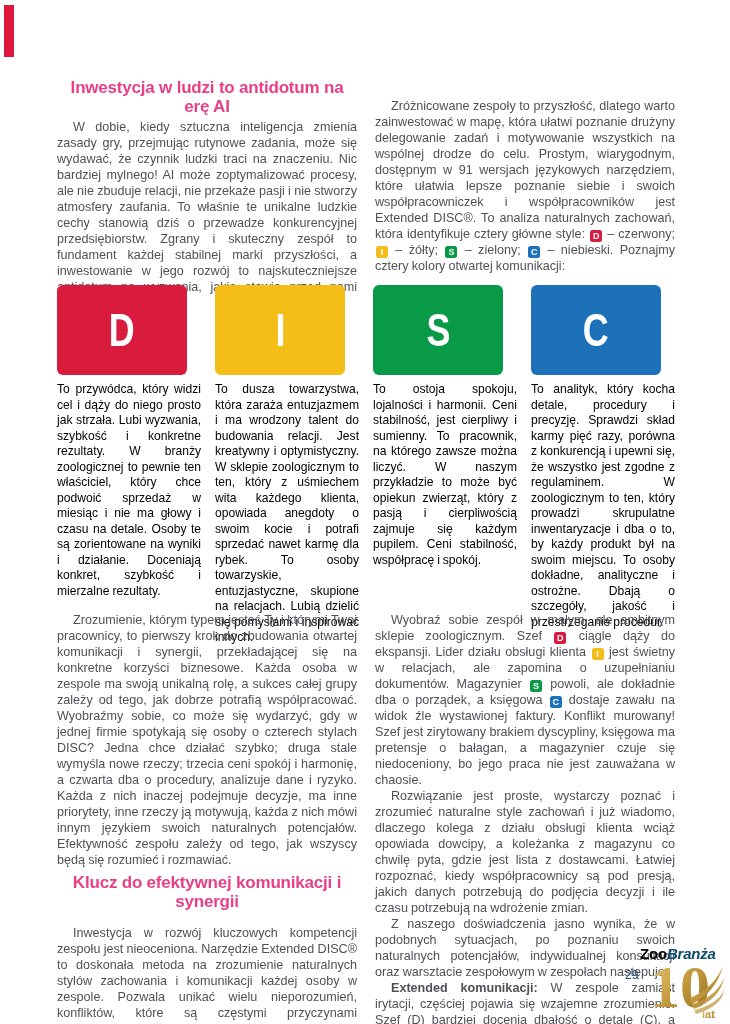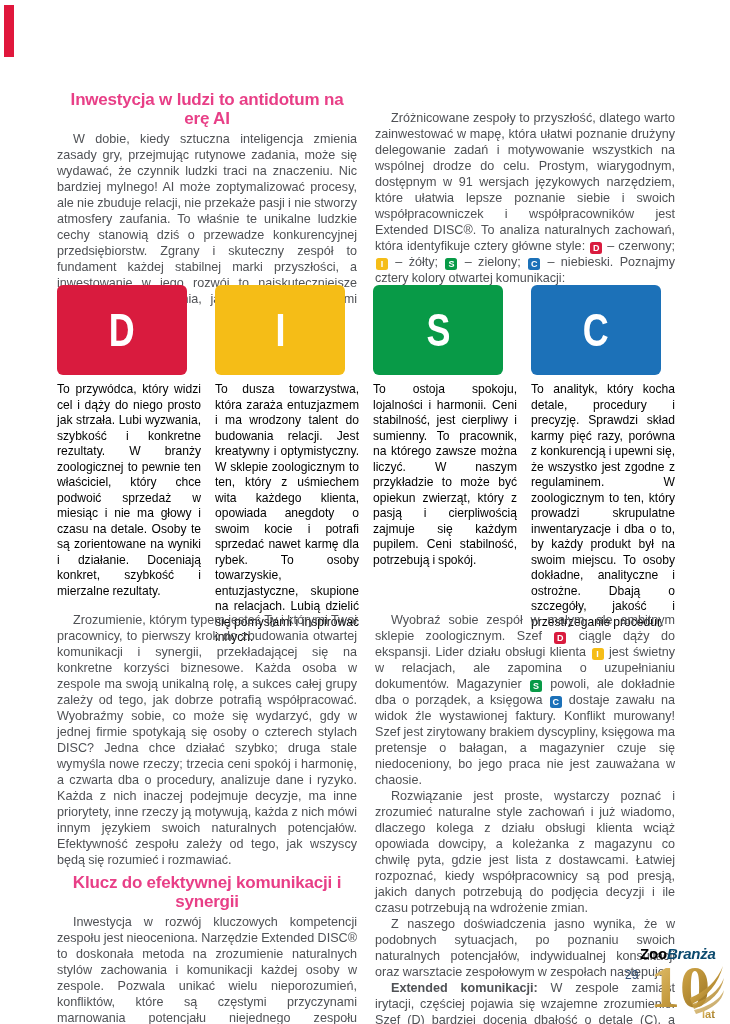--- a/index.html
+++ b/index.html
@@ -3,21 +3,21 @@
 <meta charset="utf-8">
 <style>
   html,body{margin:0;padding:0;background:#ffffff;}
   body{width:730px;height:1024px;position:relative;overflow:hidden;
        font-family:"Liberation Sans",sans-serif;-webkit-font-smoothing:antialiased;}
   .page{position:absolute;inset:0;background:#ffffff;}
   .corner-bar{position:absolute;left:4px;top:5px;width:10px;height:52px;}
   .content{position:absolute;left:57px;width:618px;top:0;}
 
   
-  .top-section{position:absolute;top:90px;left:0;width:618px;
+  .top-section{position:absolute;top:78px;left:0;width:618px;
                display:grid;grid-template-columns:300px 300px;column-gap:18px;}
   h1,h2{margin:0;font-size:17px;line-height:19px;font-weight:bold;
         text-align:center;letter-spacing:-0.2px;}
   .body-par{margin:0;font-size:12.6px;line-height:16px;color:#4f5155;
             text-align:justify;word-spacing:-0.3px;hyphens:auto;}
   .indent{text-indent:16px;}
   .top-left-col h1{margin-bottom:3px;}
   .top-right-col{padding-top:20px;}
 
   
@@ -27,21 +27,21 @@
   .disc-block{width:130px;height:90px;border-radius:6px;
               display:flex;align-items:center;justify-content:center;}
   .disc-letter{color:#ffffff;font-size:46px;font-weight:600;line-height:1;
                display:inline-block;transform:scaleX(0.78);}
   .disc-desc{margin-top:7px;font-size:12.1px;line-height:15.5px;color:#000000;
              text-align:justify;word-spacing:-0.4px;hyphens:auto;}
 
   
   .mid-section{position:absolute;top:612px;left:0;width:618px;
                display:grid;grid-template-columns:300px 300px;column-gap:18px;}
-  .mid-left h2{margin-top:5px;margin-bottom:3px;}
+  .mid-left h2{margin-top:5px;margin-bottom:14px;}
 
   
   .chip{display:inline-block;width:12px;height:12px;border-radius:2.5px;
         color:#fff;font-size:9px;font-weight:bold;line-height:12px;
         text-align:center;vertical-align:-1px;margin:0 1px;text-indent:0;}
 
   
   .brand{position:absolute;left:640px;top:945px;width:84px;text-align:left;
          font-size:15px;font-weight:bold;letter-spacing:-0.2px;white-space:nowrap;}
   .page-number{position:absolute;left:625px;top:968px;font-size:12px;font-weight:normal;}
@@ -75,21 +75,21 @@
       </div>
       <div class="disc-block" style="background-color: rgb(8, 154, 71);">
         <span class="disc-letter">S</span>
       </div>
       <div class="disc-block" style="background-color: rgb(28, 113, 184);">
         <span class="disc-letter">C</span>
       </div>
 
       <p class="disc-desc">To przywódca, który widzi cel i dąży do niego prosto jak strzała. Lubi wyzwania, szybkość i konkretne rezultaty. W branży zoologicznej to pewnie ten właściciel, który chce podwoić sprzedaż w miesiąc i nie ma głowy i czasu na detale. Osoby te są zorientowane na wyniki i działanie. Doceniają konkret, szybkość i mierzalne rezultaty.</p>
       <p class="disc-desc">To dusza towarzystwa, która zaraża entuzjazmem i ma wrodzony talent do budowania relacji. Jest kreatywny i optymistyczny. W sklepie zoologicznym to ten, który z uśmiechem wita każdego klienta, opowiada anegdoty o swoim kocie i potrafi sprzedać nawet karmę dla rybek. To osoby towarzyskie, entuzjastyczne, skupione na relacjach. Lubią dzielić się pomysłami i inspirować innych.</p>
-      <p class="disc-desc">To ostoja spokoju, lojalności i harmonii. Ceni stabilność, jest cierpliwy i sumienny. To pracownik, na którego zawsze można liczyć. W naszym przykładzie to może być opiekun zwierząt, który z pasją i cierpliwością zajmuje się każdym pupilem. Ceni stabilność, potrzebują i spokój.</p>
+      <p class="disc-desc">To ostoja spokoju, lojalności i harmonii. Ceni stabilność, jest cierpliwy i sumienny. To pracownik, na którego zawsze można liczyć. W naszym przykładzie to może być opiekun zwierząt, który z pasją i cierpliwością zajmuje się każdym pupilem. Ceni stabilność, współpracę i spokój.</p>
       <p class="disc-desc">To analityk, który kocha detale, procedury i precyzję. Sprawdzi skład karmy pięć razy, porówna z konkurencją i upewni się, że wszystko jest zgodne z regulaminem. W zoologicznym to ten, który prowadzi skrupulatne inwentaryzacje i dba o to, by każdy produkt był na swoim miejscu. To osoby dokładne, analityczne i ostrożne. Dbają o szczegóły, jakość i przestrzeganie procedur.</p>
     </div>
 
     <div class="mid-section">
       <div class="mid-left">
         <p class="body-par indent">Zrozumienie, którym typem jesteś Ty i którymi Twoi pracownicy, to pierwszy krok do zbudowania otwartej komunikacji i synergii, przekładającej się na konkretne korzyści biznesowe. Każda osoba w zespole ma swoją unikalną rolę, a sukces całej grupy zależy od tego, jak dobrze potrafią współpracować. Wyobraźmy sobie, co może się wydarzyć, gdy w jednej firmie spotykają się osoby o czterech stylach DISC? Jedna chce działać szybko; druga stale wymyśla nowe rzeczy; trzecia ceni spokój i harmonię, a czwarta dba o procedury, analizuje dane i ryzyko. Każda z nich inaczej podejmuje decyzje, ma inne priorytety, inne rzeczy ją motywują, każda z nich mówi innym językiem swoich naturalnych potencjałów. Efektywność zespołu zależy od tego, jak wszyscy będą się rozumieć i rozmawiać.</p>
         <h2 style="color: rgb(232, 63, 135);">Klucz do efektywnej komunikacji i synergii</h2>
         <p class="body-par indent">Inwestycja w rozwój kluczowych kompetencji zespołu jest nieoceniona. Narzędzie Extended DISC® to doskonała metoda na zrozumienie naturalnych stylów zachowania i komunikacji każdej osoby w zespole. Pozwala unikać wielu nieporozumień, konfliktów, które są częstymi przyczynami marnowania potencjału niejednego zespołu specjalistek i specjalistów.</p>
       </div>
       <div class="mid-right">

